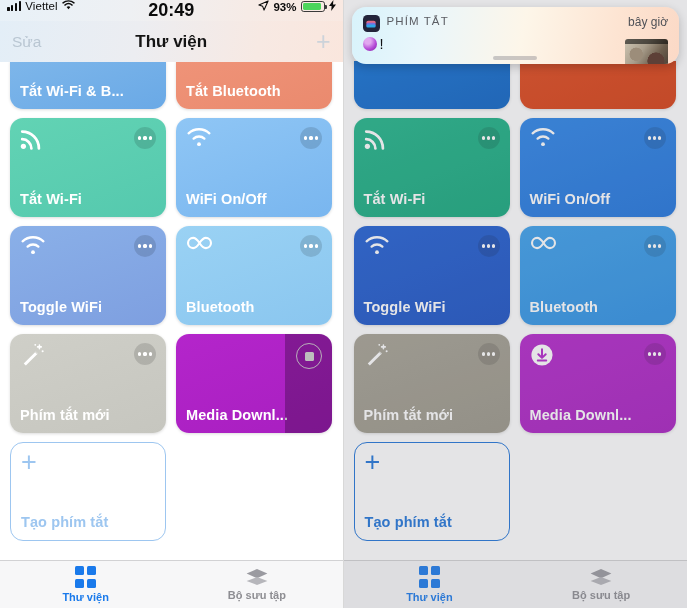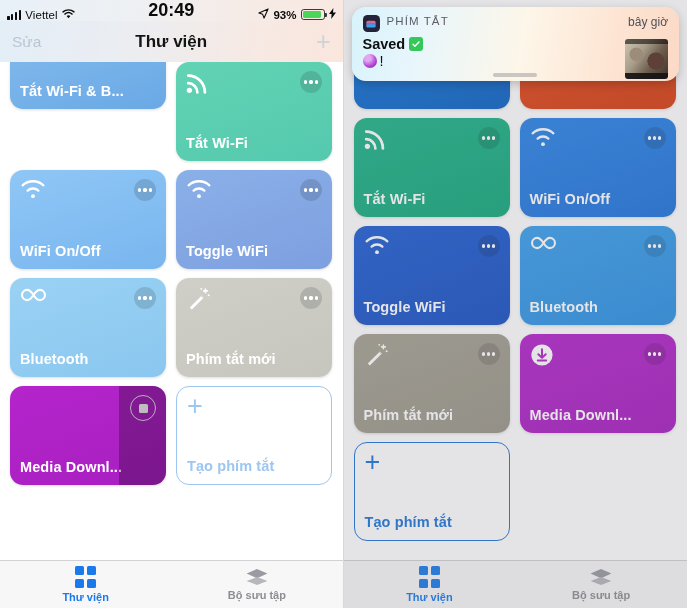--- a/index.html
+++ b/index.html
@@ -9,21 +9,21 @@
     background: #ffffff; overflow: hidden;
   }
   .stage { position: relative; width: 687px; height: 608px; display: flex; background:#fff; }
 
   .panel { position: relative; width: 343.5px; height: 608px; overflow: hidden; background: #fff; }
   .panel.left  { border-right: 1px solid #d8d8d8; }
 
   
   .statusbar {
     height: 21px; width: 100%;
-    display: flex; align-items: flex-end;
+    display: flex; align-items: flex-start;
     padding: 0 7px; font-size: 11.5px; font-weight: bold;
     color: #0b0b0b; position: relative; z-index: 5;
     background: linear-gradient(100deg,#e8f1f8 0%,#eef0f3 38%,#f6ebe6 72%,#f9e9e2 100%);
   }
   .sb-left { display: flex; align-items: center; gap: 4px; }
   .sb-center { position:absolute; left:0; right:0; text-align:center; font-size:18px; font-weight:bold; }
   .sb-right { margin-left: auto; display: flex; align-items: center; gap: 4px; position:relative; z-index:2;}
   .bars { display: flex; align-items: flex-end; gap: 1.3px; height: 9px; }
   .bars i { display:block; width: 2.6px; background: #0b0b0b; border-radius: .4px; }
   .bars i:nth-child(1){height:4px} .bars i:nth-child(2){height:6px}
@@ -175,20 +175,23 @@
       <span class="nav-edit">Sửa</span>
       <span class="nav-title">Thư viện</span>
       <span class="nav-plus">+</span>
     </div>
 
     <div class="scroll">
       <div class="grid" id="grid-left">
           <div class="tile partial" style="background: linear-gradient(160deg, rgb(125, 182, 234) 0%, rgb(106, 169, 230) 100%);">
             <div class="tile-label">Tắt Wi-Fi &amp; B...</div>
           </div>
+          <div class="tile partial" style="background: linear-gradient(160deg, rgb(239, 147, 120) 0%, rgb(234, 138, 110) 100%);">
+            <div class="tile-label">Tắt Bluetooth</div>
+          </div>
           <div class="tile" style="background: linear-gradient(160deg, rgb(98, 211, 180) 0%, rgb(85, 201, 174) 100%);">
             <div class="tile-top">
               <span class="ticon">
                 <svg width="24" height="23" viewBox="0 0 24 23">
                   <circle cx="3.4" cy="19.3" r="2.6" fill="#fff"></circle>
                   <path d="M2.2 12.2a9.3 9.3 0 0 1 9.2 9.2" stroke="#fff" fill="none" stroke-linecap="round" stroke-width="2.7"></path>
                   <path d="M2.2 4.6a16.8 16.8 0 0 1 16.7 16.8" stroke="#fff" fill="none" stroke-linecap="round" stroke-width="2.7"></path>
                 </svg>
               </span>
               <span class="dots">
@@ -458,28 +461,20 @@
           <svg width="12" height="12" viewBox="0 0 14 14">
             <rect x="1.5" y="3.2" width="11" height="4.4" rx="2.2" fill="#e06a86"></rect>
             <rect x="1.5" y="5.6" width="11" height="4.6" rx="2.3" fill="#7b6fe0"></rect>
             <rect x="1.5" y="7.6" width="11" height="3.6" rx="1.8" fill="#2fa8e8"></rect>
           </svg>
         </span>
         <span class="nf-app">PHÍM TẮT</span>
         <span class="nf-time">bây giờ</span>
       </div>
       <div class="nf-body">
-        <div class="nf-title">
-          <span>Saved</span>
-          <span class="chk">
-            <svg width="10" height="10" viewBox="0 0 12 12">
-                <path d="M2.4 6.3 4.7 8.6 9.6 3.6" stroke="#fff" stroke-width="1.7" fill="none" stroke-linecap="round" stroke-linejoin="round"></path>
-              </svg>
-          </span>
-        </div>
         <div class="nf-text">
           <span class="orb"></span>
           <span>!</span>
         </div>
       </div>
       <div class="nf-thumb"></div>
       <div class="nf-grip"></div>
     </div>
   </div>
 </div>

